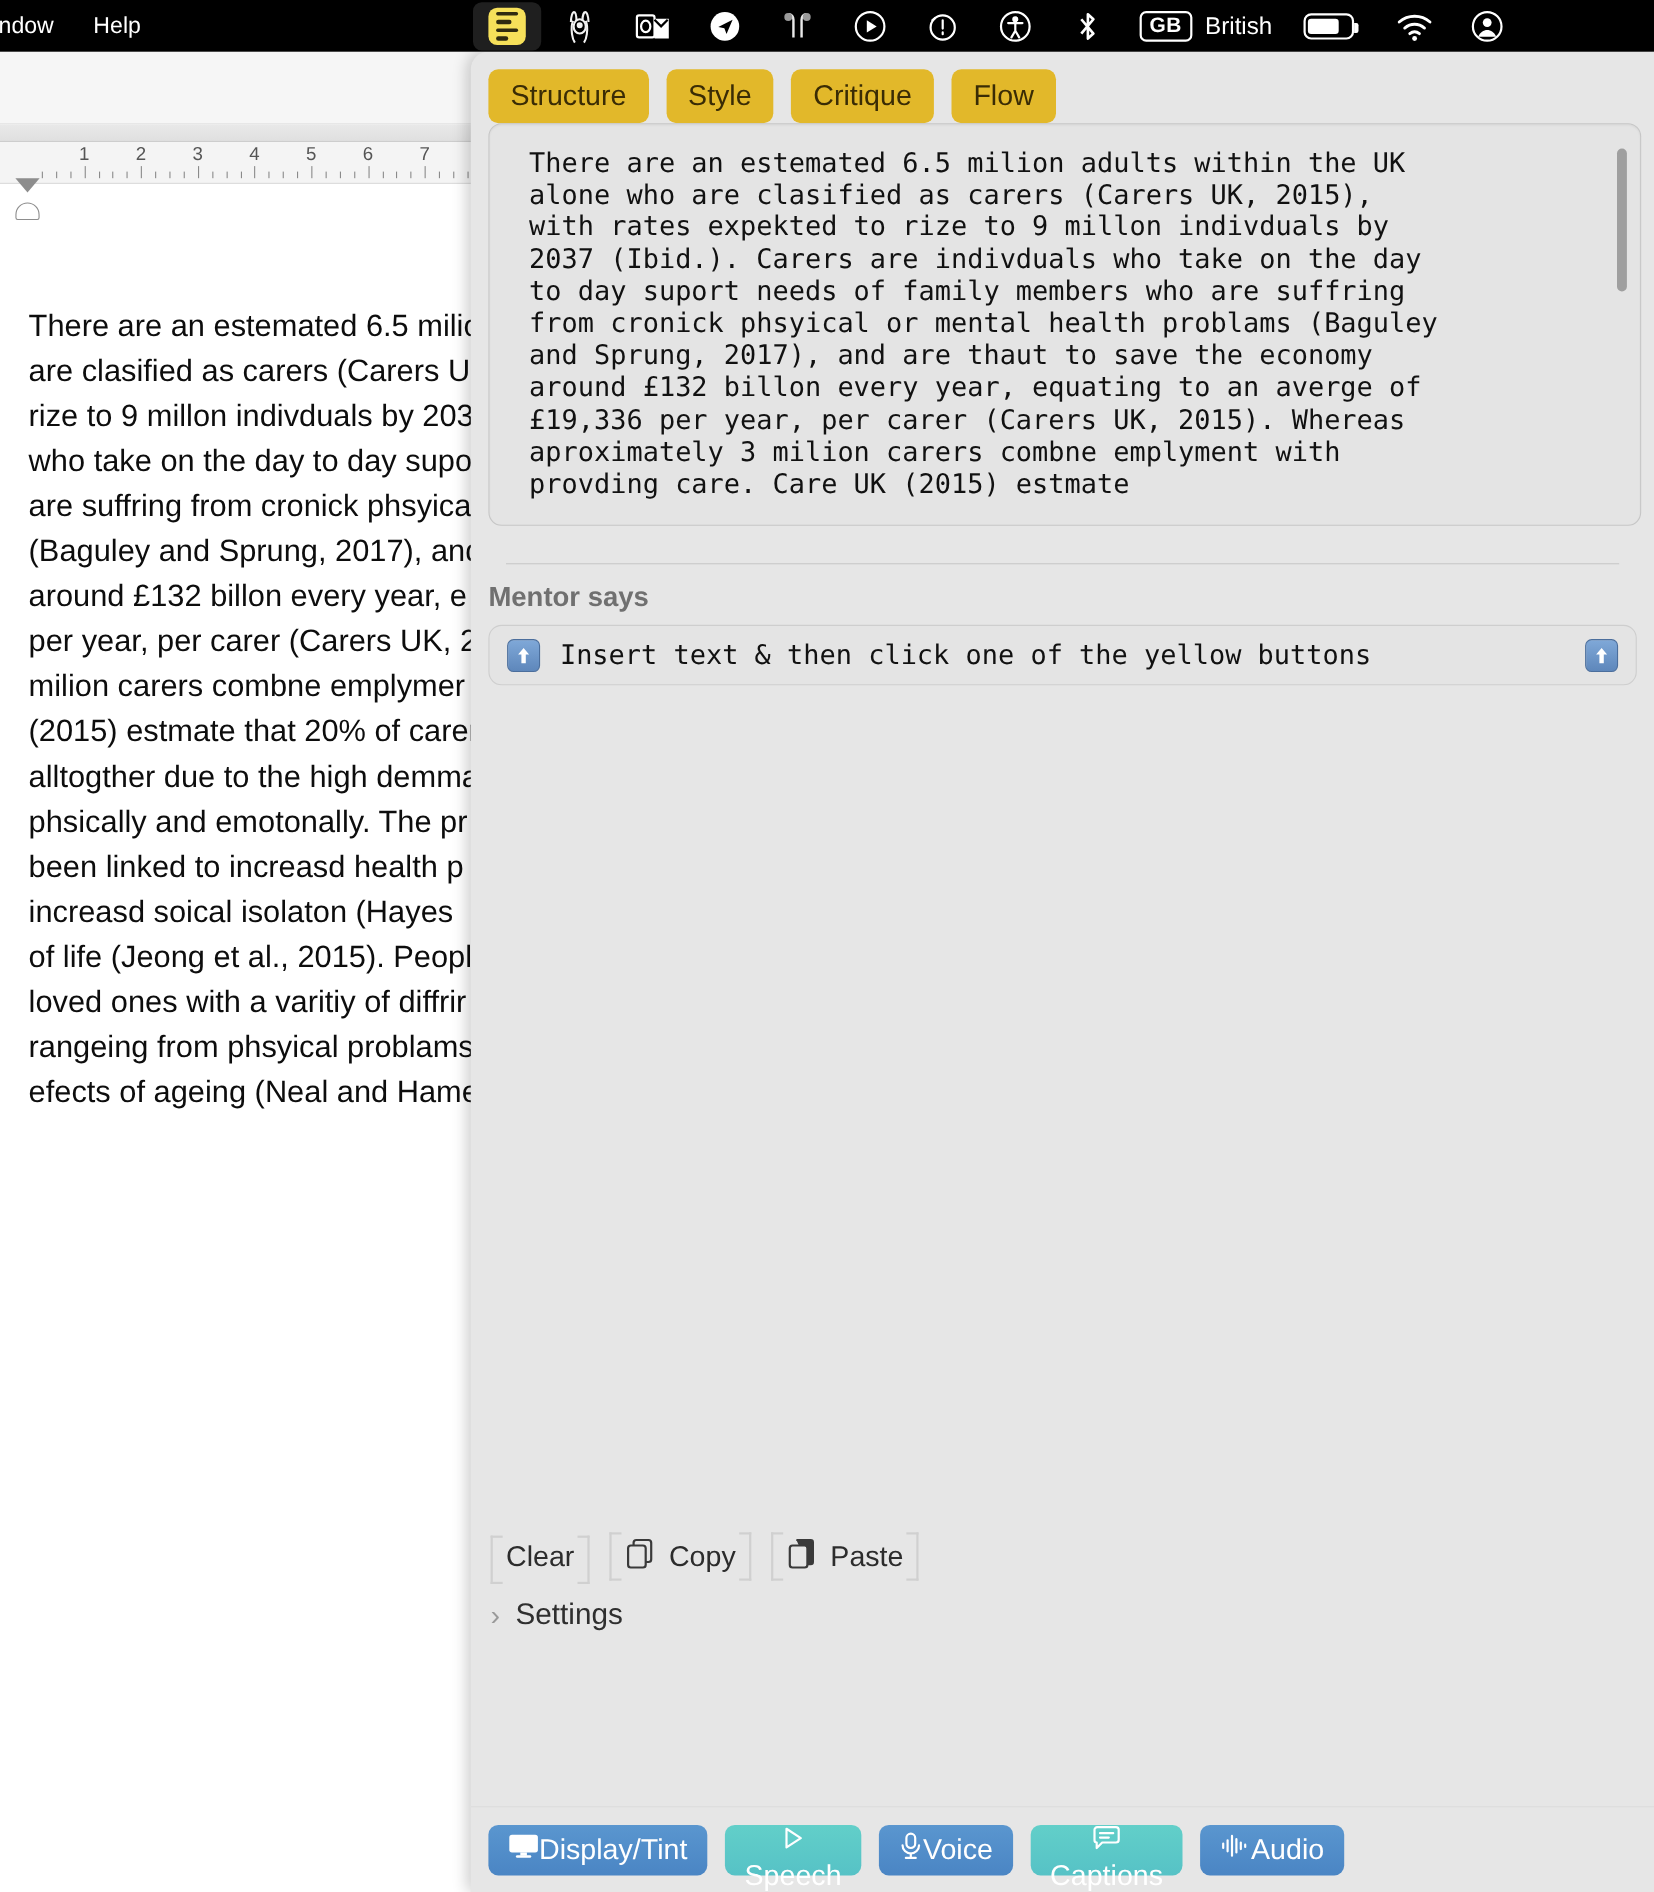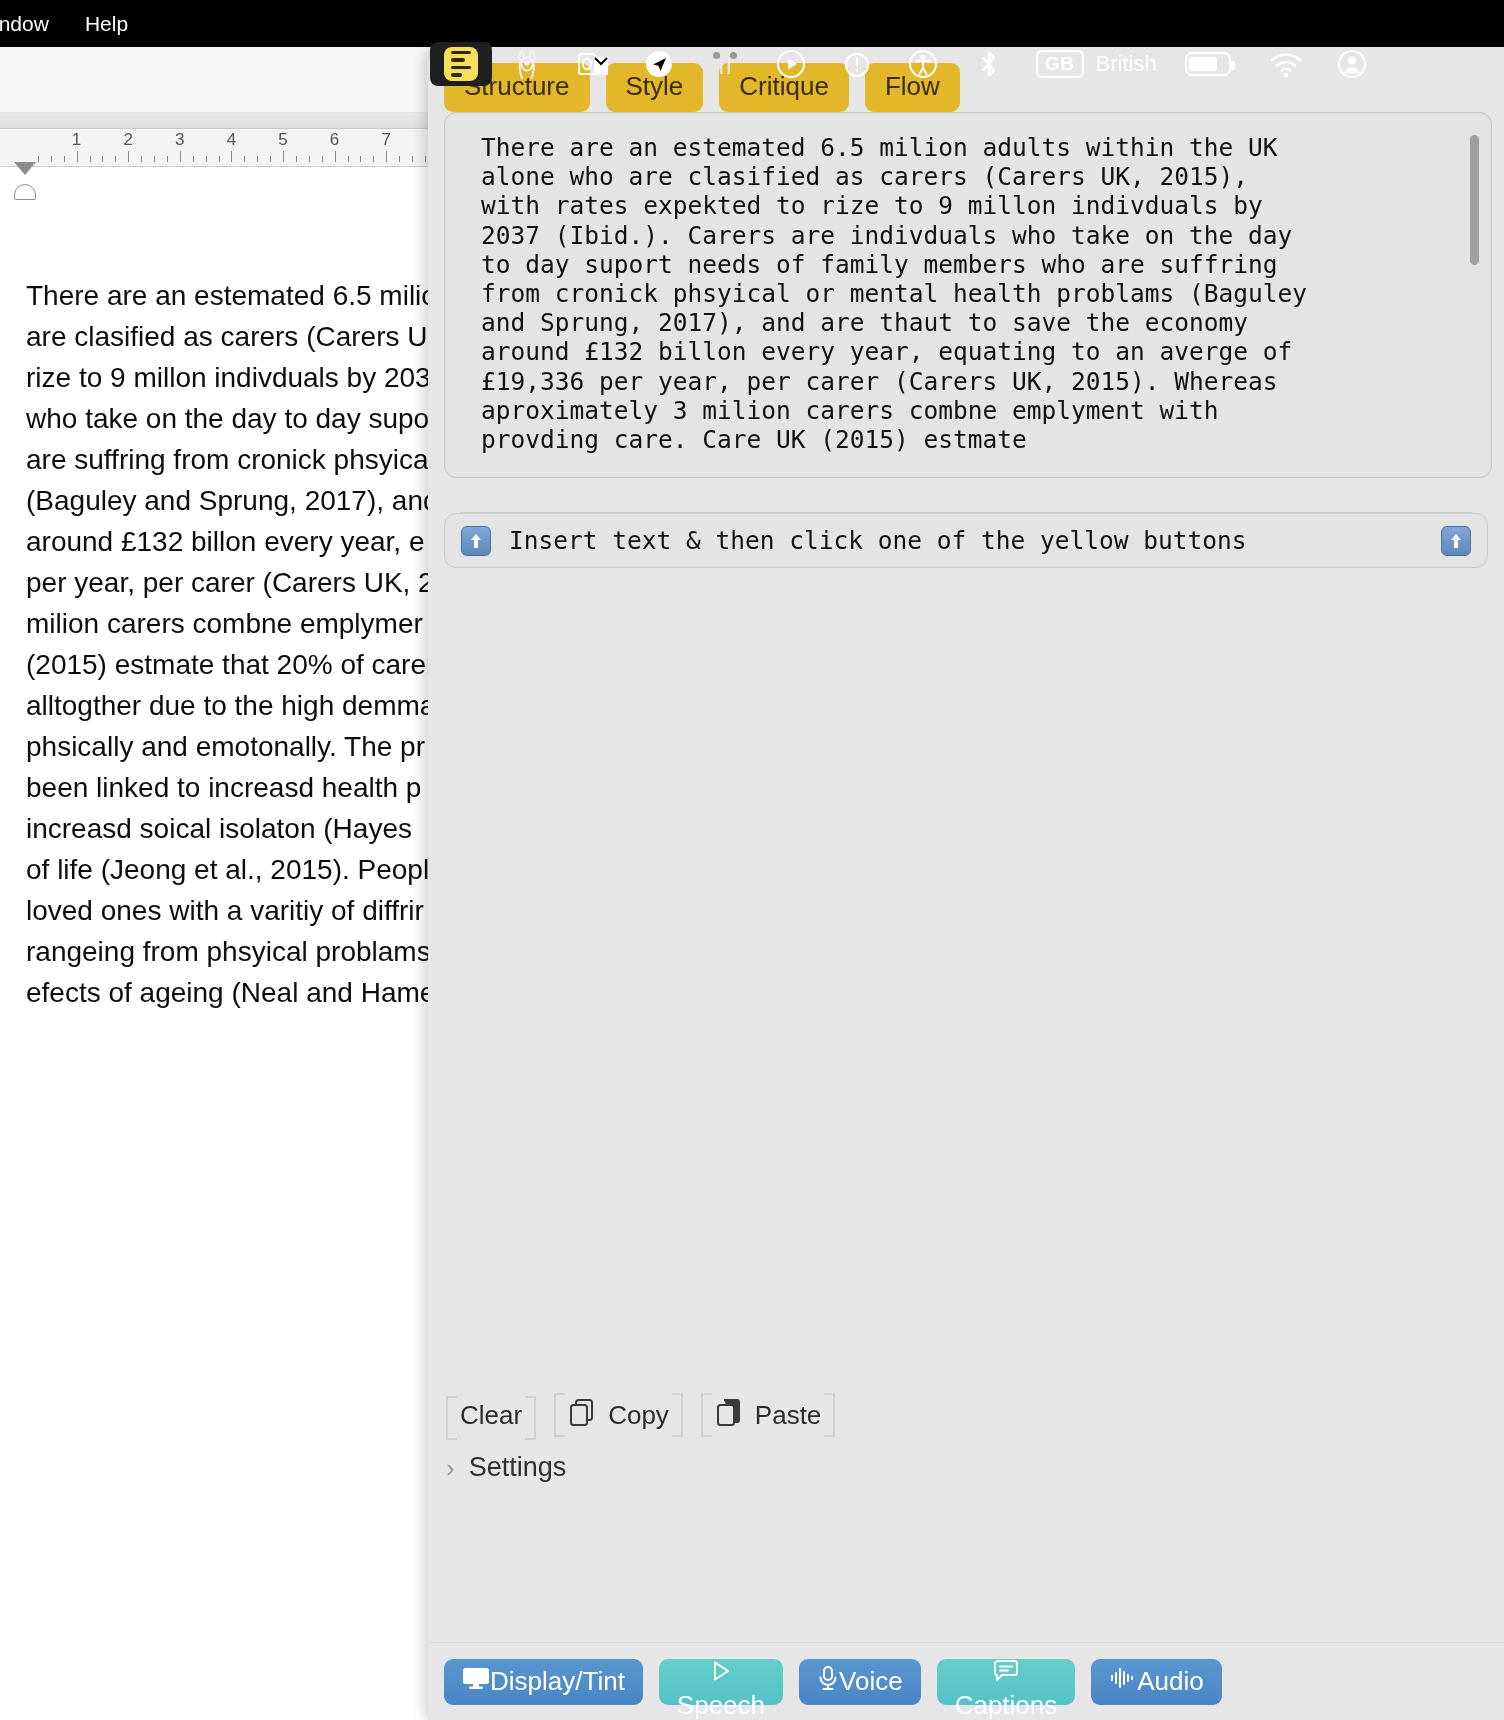--- a/index.html
+++ b/index.html
@@ -34,21 +34,20 @@
   }
   .menu-left .mi { cursor: default; }
   .menu-right {
     position: absolute;
     left: 428px;
     top: 0;
     height: 47px;
     display: flex;
     align-items: center;
     gap: 0px;
-    margin-top: 40px;
   }
   .tray-item {
     width: 66px;
     height: 47px;
     display: flex;
     align-items: center;
     justify-content: center;
   }
   .tray-active {
     background: #1f1f1f;
@@ -618,20 +617,21 @@
   </div>
 
 
   <div id="textbox-wrap">
     <div id="usertext">There are an estemated 6.5 milion adults within the UK alone who are clasified as carers (Carers UK, 2015), with rates expekted to rize to 9 millon indivduals by 2037 (Ibid.). Carers are indivduals who take on the day to day suport needs of family members who are suffring from cronick phsyical or mental health problams (Baguley and Sprung, 2017), and are thaut to save the economy around £132 billon every year, equating to an averge of £19,336 per year, per carer (Carers UK, 2015). Whereas aproximately 3 milion carers combne emplyment with provding care. Care UK (2015) estmate</div>
     <div id="tb-scrollbar"></div>
   </div>
 
   <div id="divider"></div>
 
+  <div class="section-label">Mentor says</div>
 
   <div id="actionrow">
     <button class="act">
       <span>Clear</span>
     </button>
     <button class="act">
       <span>
         <svg width="28" height="30" viewBox="0 0 28 30" fill="none" stroke="#3a3a3a" stroke-width="2">
           <rect x="8" y="3" width="16" height="20" rx="2.5"></rect>
           <rect x="3" y="8" width="16" height="20" rx="2.5" fill="#e6e6e6"></rect>

